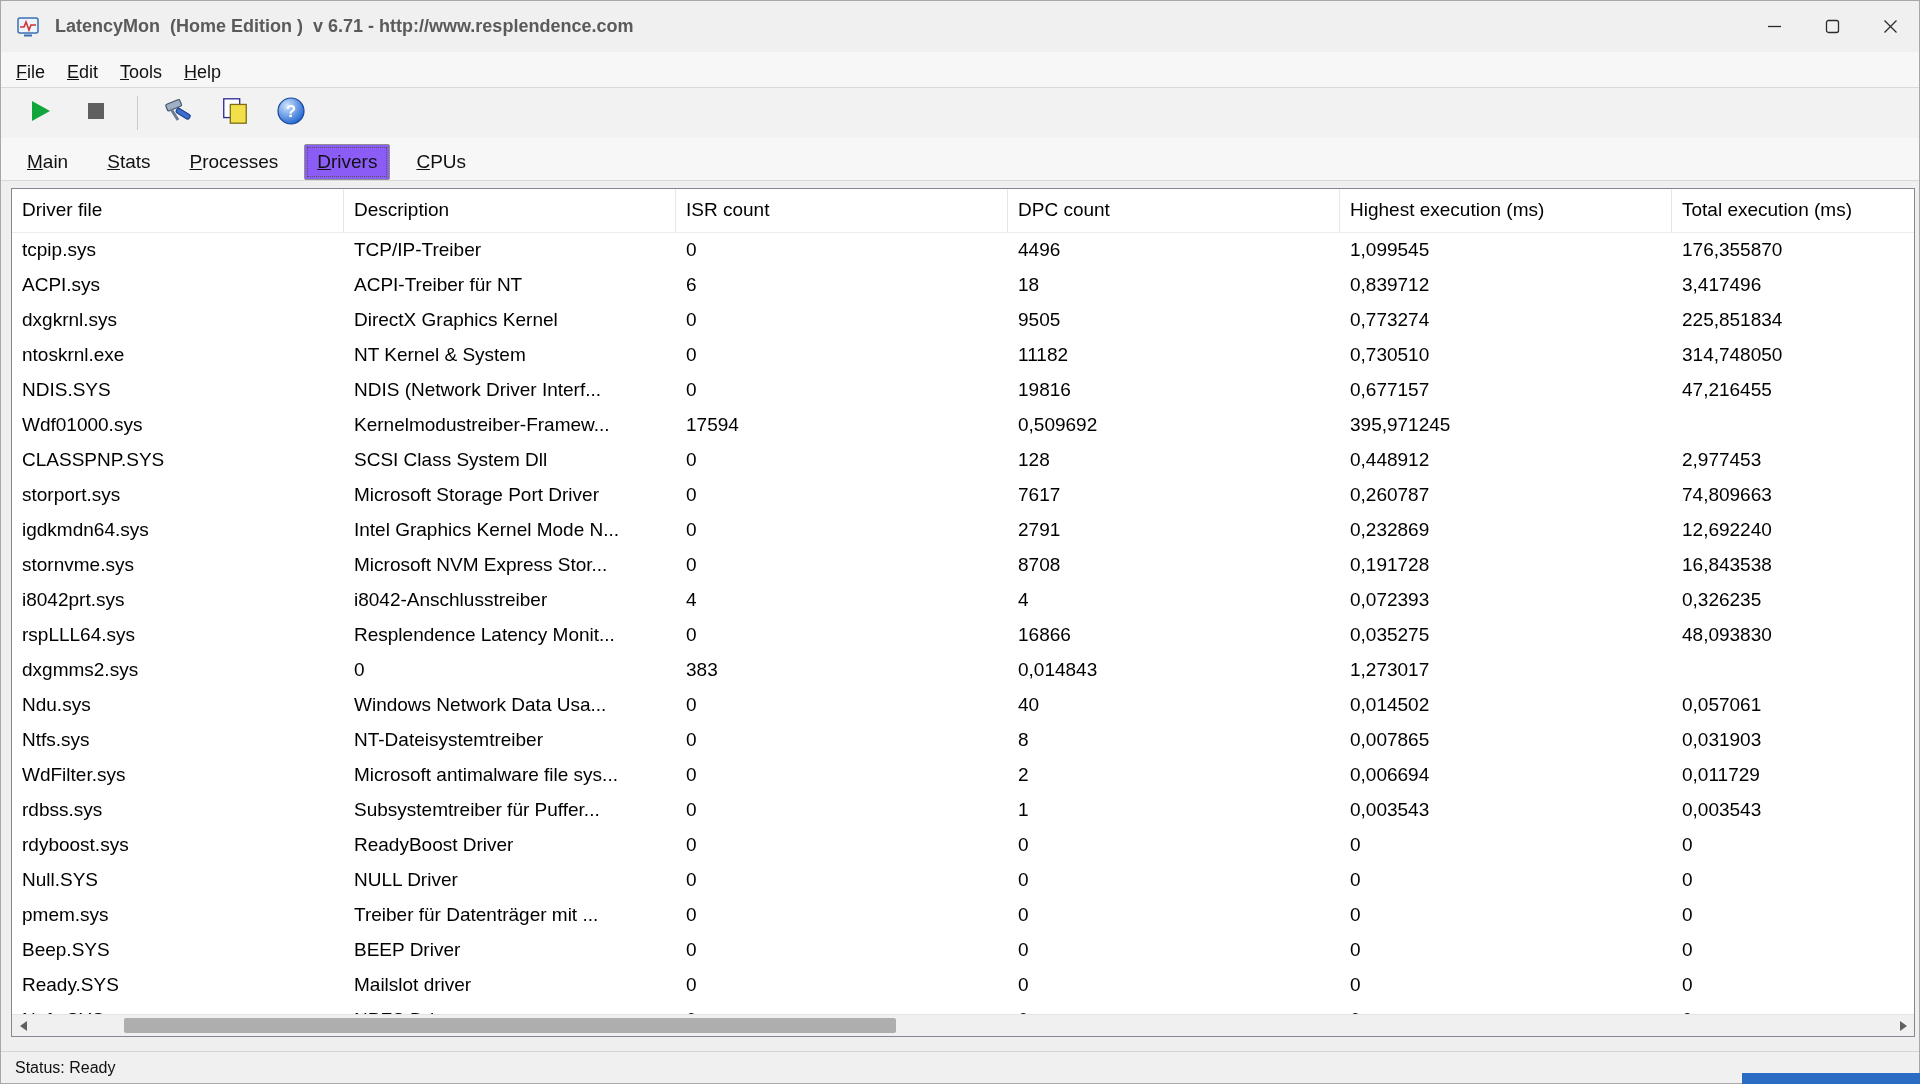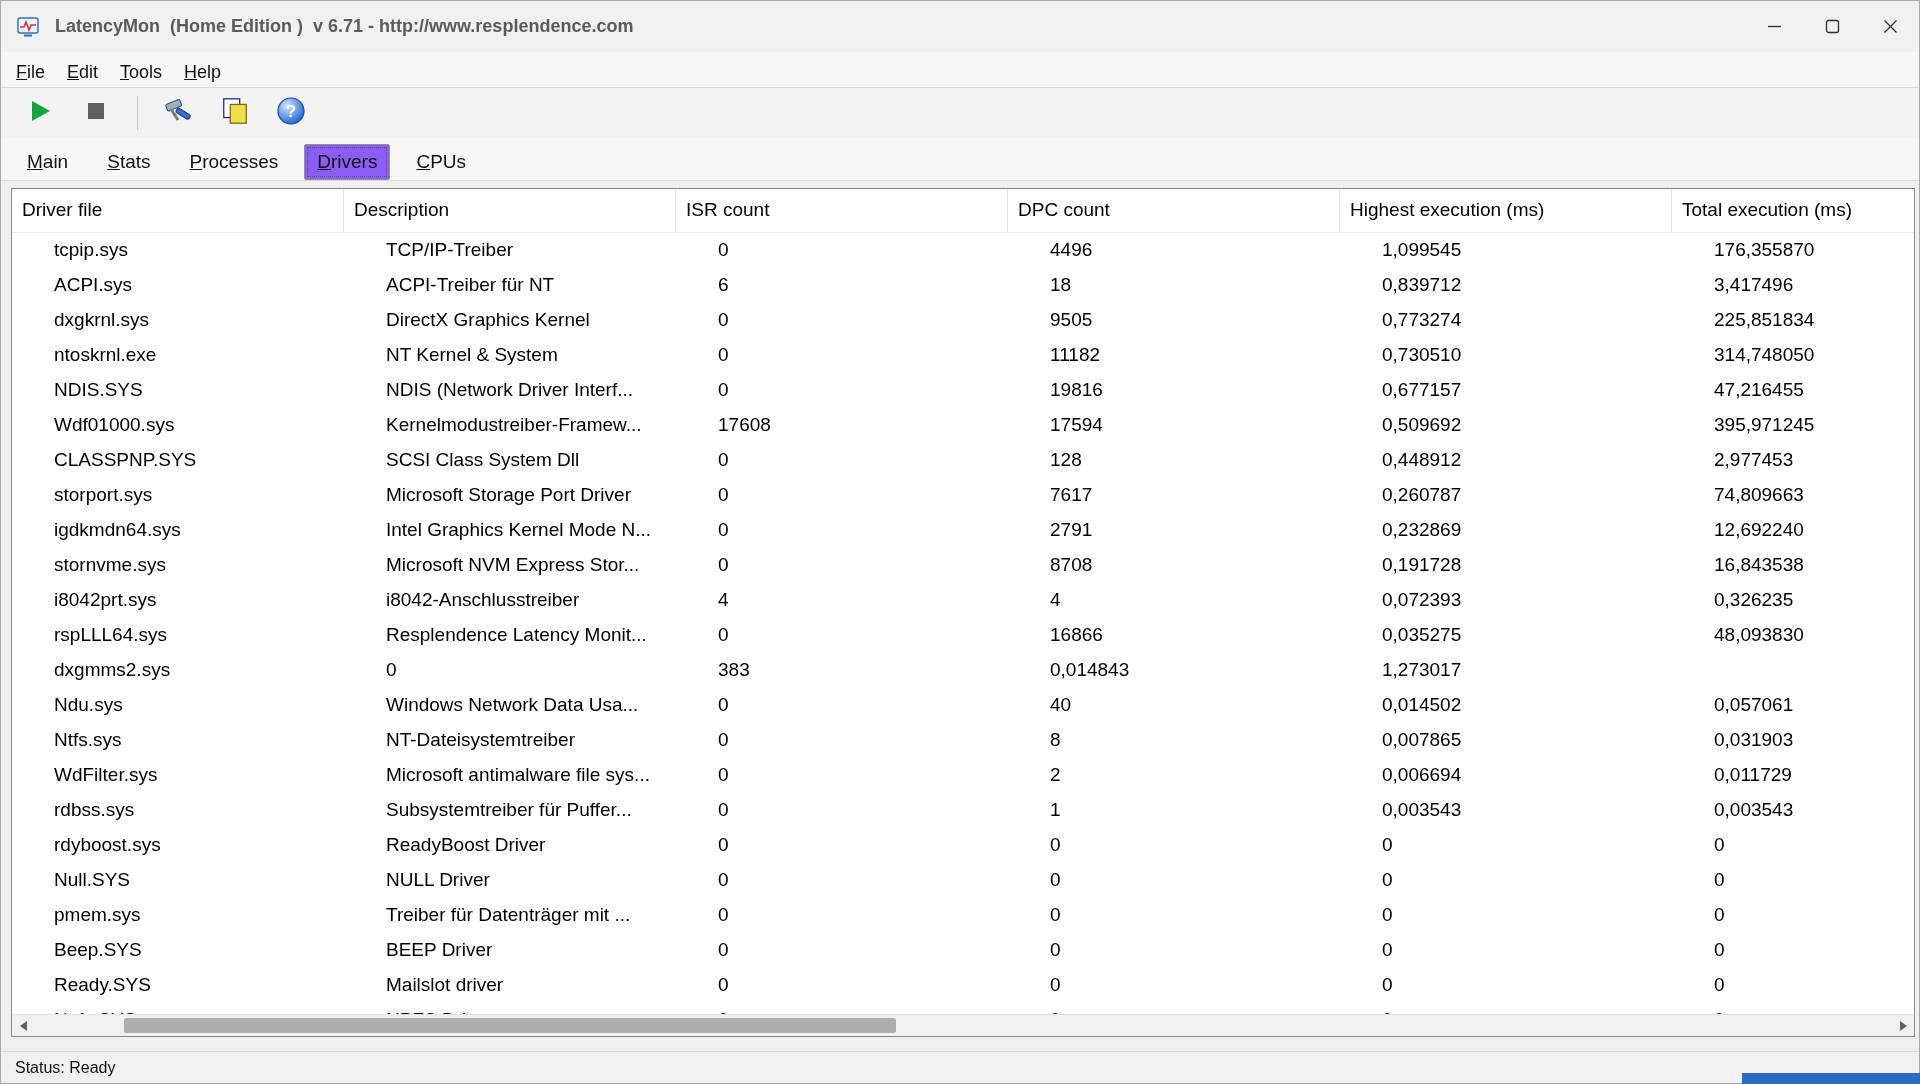--- a/index.html
+++ b/index.html
@@ -26,21 +26,21 @@
   
   .tabbar{position:absolute;top:137px;left:0;right:0;height:43px;background:#f7f7f7;border-bottom:1px solid #d8d8d8;display:flex;align-items:flex-end;padding-left:13px;gap:13px;box-sizing:border-box;font-size:19px;color:#111;}
   .tab{padding:6px 12px;border:1px solid transparent;border-radius:2px;}
   .tab u{text-decoration:underline;}
   .tab.active{border:1px solid #909090;background:#8b5cf6;outline:1px dotted #555;outline-offset:-4px;}
 
   
   .listview{position:absolute;left:10px;top:187px;width:1904px;height:849px;background:#ffffff;border:1px solid #828790;box-sizing:border-box;overflow:hidden;}
   .lv-header{position:absolute;top:0;left:0;width:2100px;height:43px;display:flex;border-bottom:1px solid #ececec;background:#fff;font-size:19px;color:#000;}
   .lv-header .lv-cell{border-right:1px solid #e7e7e7;line-height:42px;}
-  .lv-rows{position:absolute;top:43px;left:0;right:0;bottom:22px;overflow:hidden;padding-left:32px;}
+  .lv-rows{position:absolute;top:43px;left:0;right:0;bottom:22px;overflow:hidden;}
   .lv-row{width:2100px;height:35px;display:flex;font-size:19px;color:#000;}
   .lv-cell{flex:0 0 332px;width:332px;box-sizing:border-box;padding-left:10px;line-height:35px;white-space:nowrap;overflow:hidden;}
 
   
   .hscrollbar{position:absolute;left:0;right:0;bottom:0;height:22px;background:#f0f0f0;border-top:1px solid #e3e3e3;box-sizing:border-box;}
   .sb-arrow{position:absolute;top:0;width:22px;height:21px;display:flex;align-items:center;justify-content:center;}
   .sb-arrow.left{left:0;}
   .sb-arrow.right{right:0;}
   .sb-arrow.left::before{content:"";border-style:solid;border-width:5px 7px 5px 0;border-color:transparent #606060 transparent transparent;}
   .sb-arrow.right::before{content:"";border-style:solid;border-width:5px 0 5px 7px;border-color:transparent transparent transparent #606060;}
@@ -196,21 +196,20 @@
           <div class="lv-cell">NDIS.SYS</div>
           <div class="lv-cell">NDIS (Network Driver Interf...</div>
           <div class="lv-cell">0</div>
           <div class="lv-cell">19816</div>
           <div class="lv-cell">0,677157</div>
           <div class="lv-cell">47,216455</div>
         </div>
         <div class="lv-row">
           <div class="lv-cell">Wdf01000.sys</div>
           <div class="lv-cell">Kernelmodustreiber-Framew...</div>
-          <div class="lv-cell">17608</div>
           <div class="lv-cell">17594</div>
           <div class="lv-cell">0,509692</div>
           <div class="lv-cell">395,971245</div>
         </div>
         <div class="lv-row">
           <div class="lv-cell">CLASSPNP.SYS</div>
           <div class="lv-cell">SCSI Class System Dll</div>
           <div class="lv-cell">0</div>
           <div class="lv-cell">128</div>
           <div class="lv-cell">0,448912</div>

